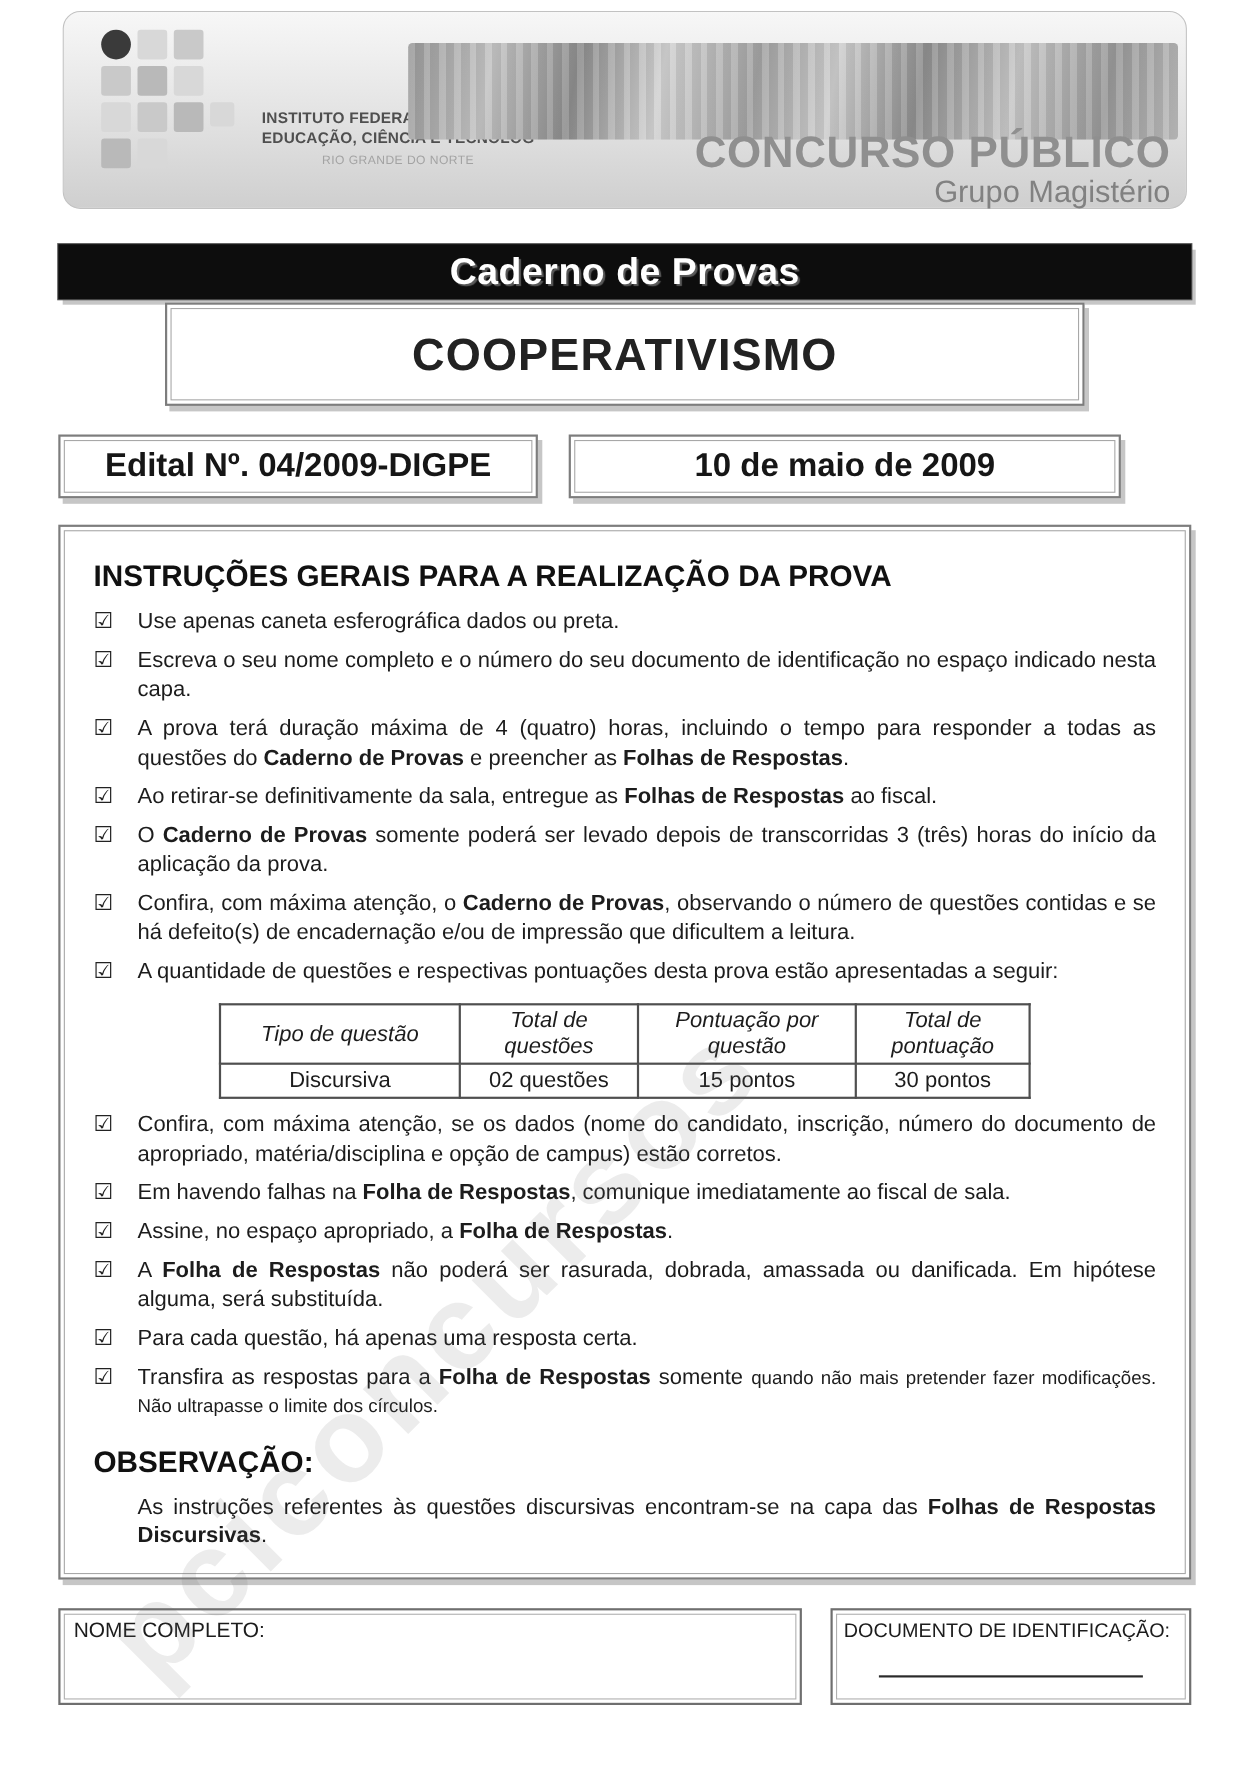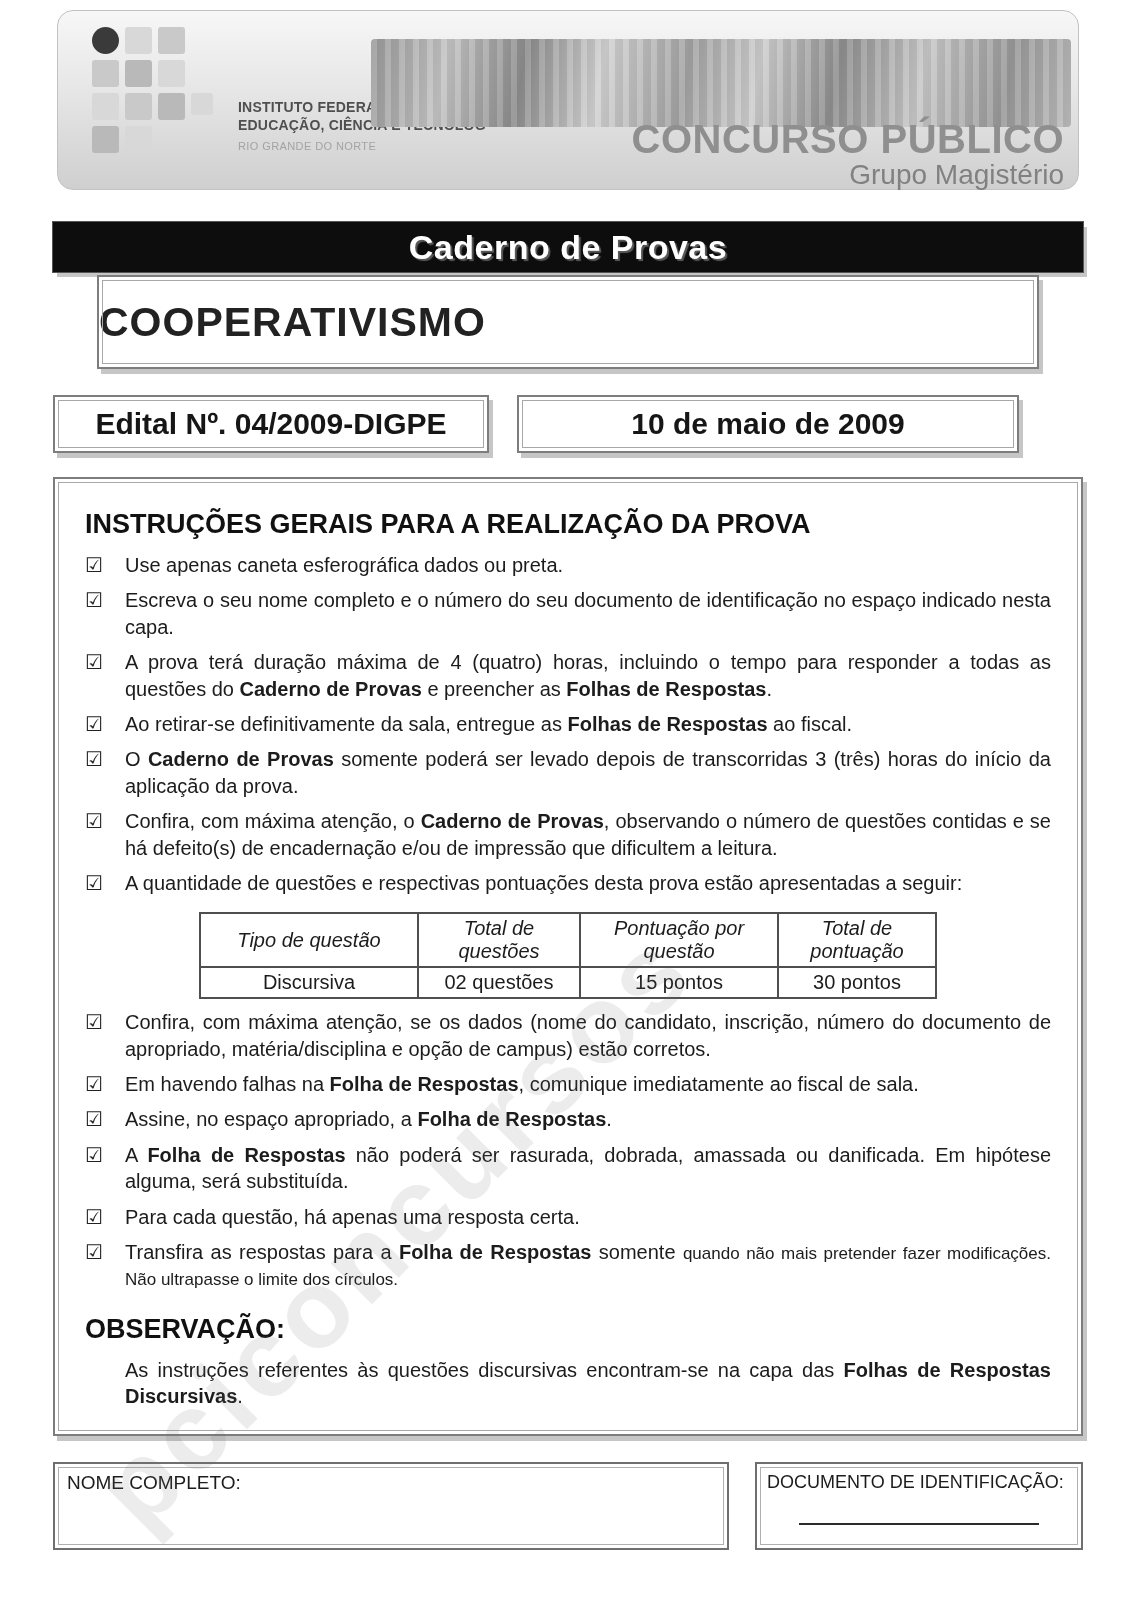--- a/index.html
+++ b/index.html
@@ -16,21 +16,21 @@
     border:1px solid #c2c2c2; border-radius:16px;
     background:linear-gradient(180deg,#f7f7f7 0%,#e6e6e6 45%,#cfcfcf 100%);
   }
   .logo { position:absolute; left:34px; top:16px; width:132px; height:140px; }
   .logo .cell { position:absolute; width:27px; height:27px; background:#c9c9c9; border-radius:3px; }
   .logo .alt  { background:#d8d8d8; }
   .logo .mid  { background:#b9b9b9; }
   .logo .dot  { background:#3a3a3a; border-radius:50%; }
   .inst { position:absolute; left:180px; top:88px; line-height:1.28; }
   .inst .l1, .inst .l2 { font-size:14px; font-weight:bold; color:#4f4f4f; letter-spacing:0.2px; }
-  .inst .region { font-size:11px; color:#a3a3a3; margin-top:4px; letter-spacing:0.4px; }
+  .inst .region { font-size:11px; color:#a3a3a3; margin-top:4px; letter-spacing:0.4px;text-align:center; }
   .photo-strip {
     position:absolute; left:313px; top:28px; width:700px; height:88px;
     border-radius:4px;
     background:
       repeating-linear-gradient(90deg, rgba(255,255,255,0.12) 0 6px, rgba(0,0,0,0.06) 6px 14px),
       linear-gradient(100deg,#9a9a9a 0%,#c4c4c4 11%,#8d8d8d 22%,#d2d2d2 33%,#a3a3a3 45%,#cecece 55%,#8f8f8f 66%,#c8c8c8 78%,#999999 90%,#bdbdbd 100%);
   }
   .concurso {
     position:absolute; right:14px; top:106px; font-size:40px; font-weight:600;
     color:#8f8f8f; letter-spacing:0.5px; white-space:nowrap;
@@ -54,22 +54,22 @@
     width:1030px; height:50px; margin:32px auto 0;
     background:#0d0d0d; display:flex; align-items:center; justify-content:center;
     box-shadow:0 0 0 1px #555, 4px 5px 0 #c6c6c6;
   }
   .black-bar span {
     color:#ffffff; font-size:34px; font-weight:bold; letter-spacing:0.5px;
     text-shadow:2px 2px 1px #5a5a5a;
   }
 
   .coop {
-    width:942px; height:94px; margin:3px auto 4px;
-    display:flex; align-items:center; justify-content:flex-start;
+    width:836px; height:94px; margin:3px auto 4px;
+    display:flex; align-items:center; justify-content:center;
   }
   .coop span { font-size:41px; font-weight:bold; color:#222; letter-spacing:1px; }
 
   .row2 { width:1030px; margin:26px auto 0; display:flex; gap:28px; }
   .ibox { height:58px; display:flex; align-items:center; justify-content:center; }
   .ibox.left  { width:436px; }
   .ibox.right { width:502px; }
   .ibox span { font-size:30px; font-weight:bold; color:#161616; }
 
   

